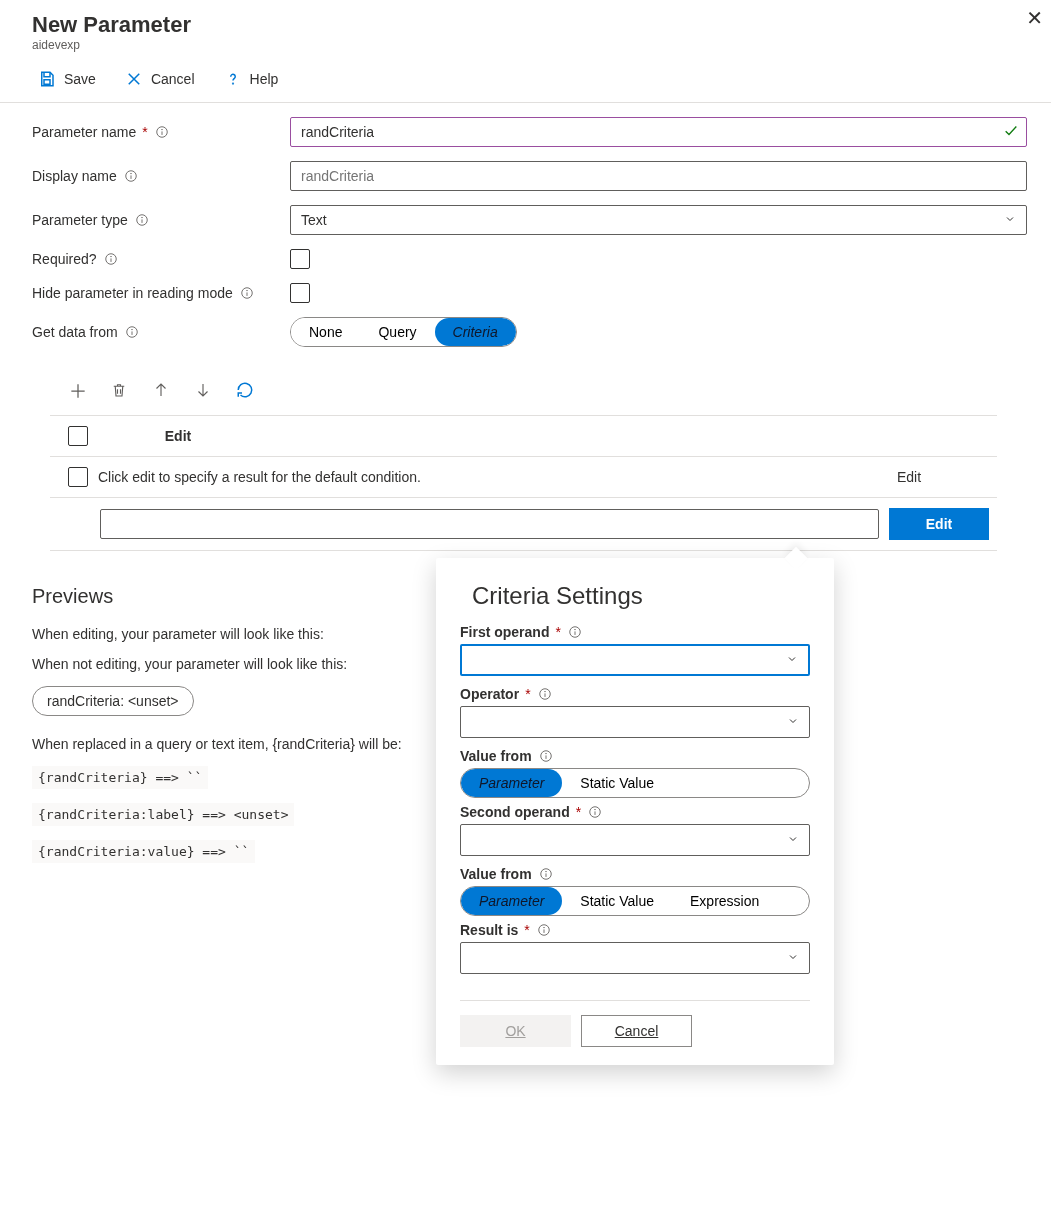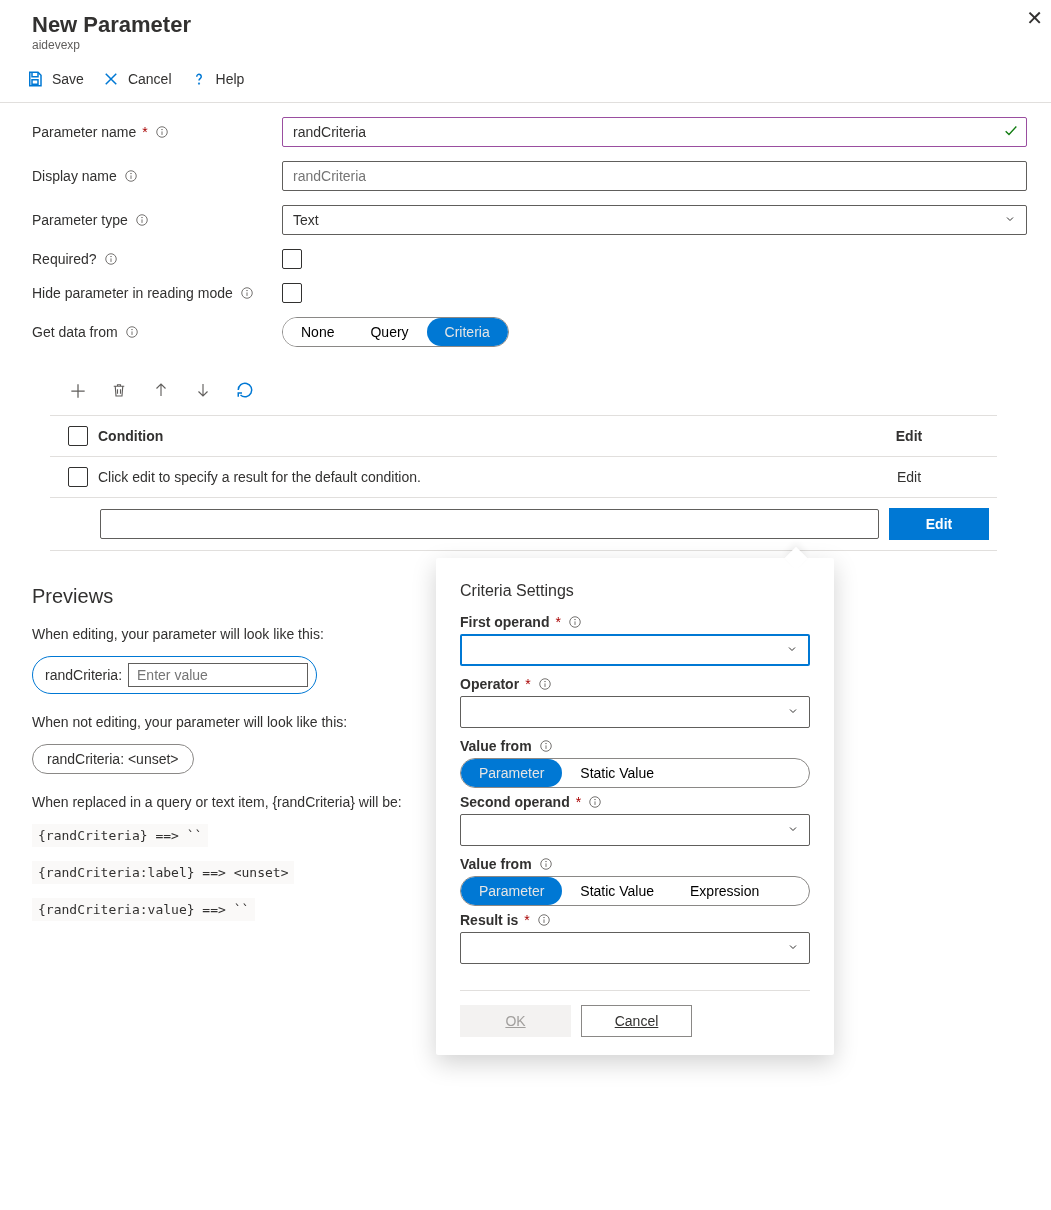--- a/index.html
+++ b/index.html
@@ -22,27 +22,27 @@
     margin-top: 4px;
   }
   .header-subtitle {
     font-size: 12px;
     color: #605e5c;
     margin-top: 0px;
   }
   .toolbar {
     display: flex;
     align-items: center;
-    gap: 6px;
+    gap: 17px;
     margin-top: 14px;
     padding-bottom: 10px;
     border-bottom: 1px solid #e1dfdd;
     margin-left: -32px;
     margin-right: -24px;
-    padding-left: 20px;
+    padding-left: 32px;
   }
   .toolbar-btn {
     display: flex;
     align-items: center;
     gap: 8px;
     padding: 4px 6px;
     background: none;
     border: none;
     cursor: pointer;
     font-size: 14px;
@@ -51,21 +51,21 @@
   .toolbar-btn .icon { color: #0078d4; }
   .icon {
     width: 18px; height: 18px;
     display: inline-flex; align-items: center; justify-content: center;
     flex-shrink: 0;
   }
   .icon svg { width: 18px; height: 18px; display:block; }
   .form-row {
     display: flex;
     align-items: center;
-    gap: 0;
+    gap: 8px;
     margin-top: 14px;
   }
   .form-label {
     width: 250px;
     flex-shrink: 0;
     display: flex;
     align-items: center;
     gap: 6px;
   }
   .form-label .req { color: #a80000; }
@@ -105,21 +105,21 @@
   .pill-group {
     display:flex; align-items:center;
     border:1px solid #8a8886; border-radius:18px;
     overflow:hidden;
   }
   .pill {
     padding: 6px 18px; font-size:14px; cursor:pointer;
     background:#fff; border:none;
   }
   .pill.selected {
-    background:#0078d4; color:#e5e5e5; border-radius:18px;
+    background:#0078d4; color:#0f172a; border-radius:18px;font-style:italic;
   }
   .criteria-box { margin-top:28px; margin-left:18px; margin-right:30px;}
   .criteria-toolbar {
     display:flex; gap:22px; align-items:center;
     padding: 6px 0 14px 18px;
   }
   .criteria-toolbar .tb-icon {
     width:20px; height:20px; color:#605e5c; cursor:pointer;
   }
   .criteria-toolbar .tb-icon.refresh { color:#0078d4; }
@@ -167,21 +167,21 @@
     position:absolute; left:436px; top:558px; width:398px;
     background:#fff; border-radius:2px;
     box-shadow: 0 8px 24px rgba(0,0,0,0.18);
     padding:24px 24px 18px 24px;
   }
   .popup::before {
     content:""; position:absolute; top:-8px; right:30px;
     width:16px; height:16px; background:#fff; transform:rotate(45deg);
     box-shadow:-3px -3px 6px rgba(0,0,0,0.06);
   }
-  .popup h3 { font-size:16px; font-weight:400; margin-bottom:14px; }
+  .popup h3 { font-size:24px; font-weight:400; margin-bottom:14px;margin-left:12px; }
   .popup-label {
     display:flex; align-items:center; gap:6px; font-weight:600; font-size:14px;
     margin-bottom:4px;
     text-align:center;
   }
   .popup-label .req { color:#a80000; font-weight:400; }
   .popup .select-input, .popup .text-input {
     width:100%; margin-bottom:10px;
   }
   .popup .select-input.focus-blue { border:2px solid #0078d4; }
@@ -370,44 +370,39 @@
             <path d="M3 21v-5h5"></path>
           </svg>
       </span>
     </div>
 
     <div class="criteria-table">
       <div class="criteria-header">
         <div class="criteria-col-chk">
             <div class="checkbox"></div>
           </div>
-        <div class="criteria-col-cond">Condition</div>
         <div class="criteria-col-edit">Edit</div>
       </div>
       <div class="criteria-row">
         <div class="criteria-col-chk">
             <div class="checkbox"></div>
           </div>
         <div class="criteria-col-cond">Click edit to specify a result for the default condition.</div>
         <div class="criteria-col-edit"><span>Edit</span></div>
       </div>
       <div class="criteria-input-row">
         <input class="text-input" value="" style="">
         <button class="edit-btn">Edit</button>
       </div>
     </div>
   </div>
 
   <div class="previews">
     <div class="previews-title">Previews</div>
     <p>When editing, your parameter will look like this:</p>
-    <div class="preview-pill">
-      <span>randCriteria:</span>
-      <input class="small-input" placeholder="Enter value" style="">
-    </div>
     <p>When not editing, your parameter will look like this:</p>
     <div class="preview-pill-readonly">
       <span>randCriteria: &lt;unset&gt;</span>
     </div>
     <p>When replaced in a query or text item, {randCriteria} will be:</p>
     <div><span class="mono-row">{randCriteria} ==&gt; ``</span></div>
     <div><span class="mono-row">{randCriteria:label} ==&gt; &lt;unset&gt;</span></div>
     <div><span class="mono-row">{randCriteria:value} ==&gt; ``</span></div>
   </div>
 

